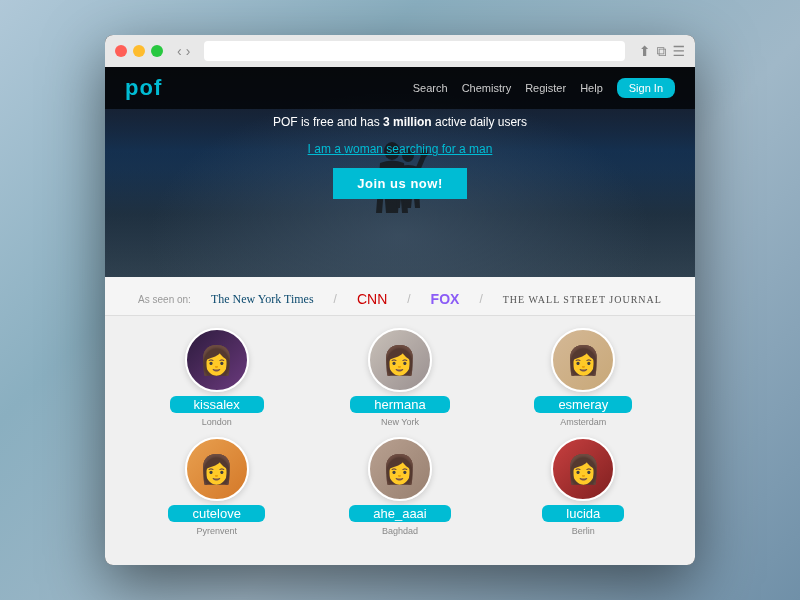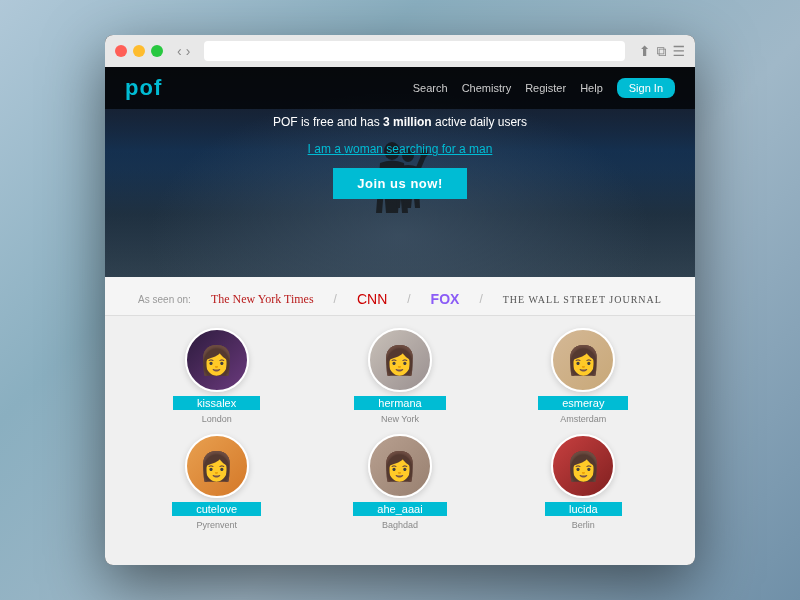--- a/index.html
+++ b/index.html
@@ -168,21 +168,21 @@
       justify-content: center;
       gap: 20px;
     }
     .press-label {
       color: #999;
       font-size: 10px;
     }
     .press-nyt {
       font-family: 'Times New Roman', serif;
       font-size: 12px;
-      color: #b91c1c;
+      color: #0c4a6e;
       font-weight: normal;
     }
     .press-sep {
       color: #bbb;
       font-size: 12px;
     }
     .press-cnn {
       color: #cc0000;
       font-size: 14px;
       font-weight: normal;
@@ -232,23 +232,23 @@
     }
     .profile-avatar.p1 { background: linear-gradient(135deg, #2d1b3d, #6b3a7d); }
     .profile-avatar.p2 { background: linear-gradient(135deg, #c8c0b8, #9a9090); }
     .profile-avatar.p3 { background: linear-gradient(135deg, #d4b896, #c8a878); }
     .profile-avatar.p4 { background: linear-gradient(135deg, #e8a050, #d47828); }
     .profile-avatar.p5 { background: linear-gradient(135deg, #b8a090, #988070); }
     .profile-avatar.p6 { background: linear-gradient(135deg, #c84040, #802020); }
     .profile-name-badge {
       background: #00bcd4;
       color: #fff;
-      font-size: 11px;
+      font-size: 13px;
       padding: 1px 24px;
-      border-radius: 0;
+      border-radius: 6px;
     }
     .profile-city {
       color: #888;
       font-size: 9px;
     }
     .divider-line {
       height: 1px;
       background: #ddd;
       margin: 8px 0;
     }

